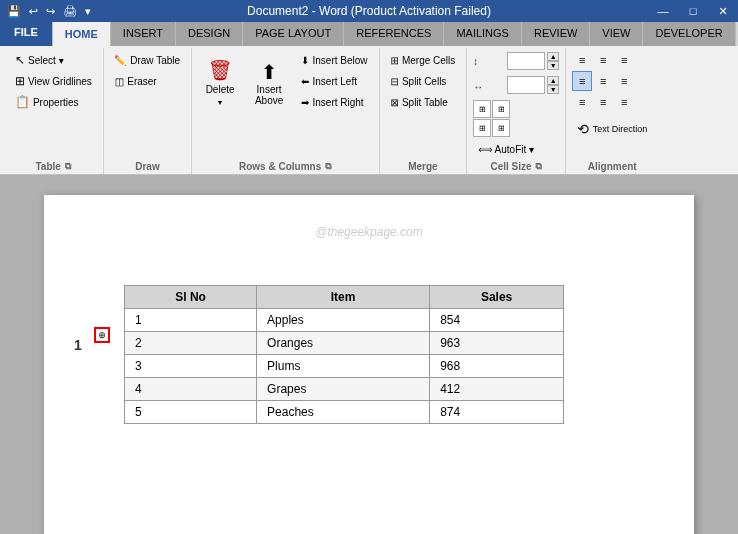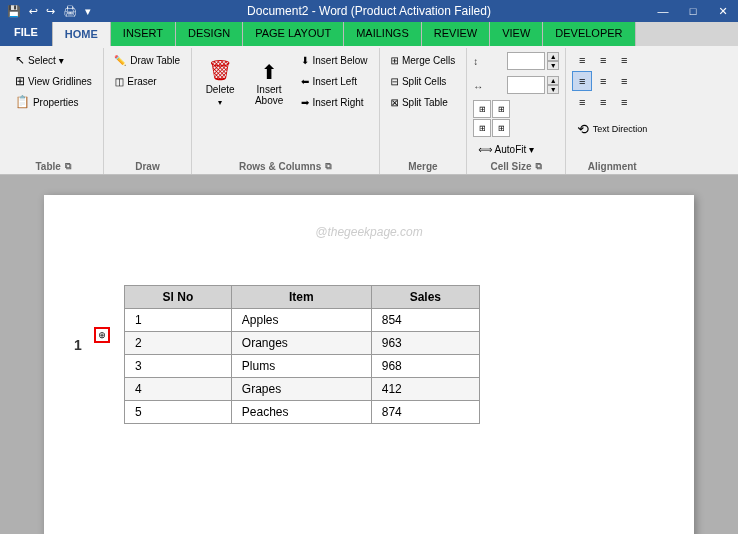--- a/index.html
+++ b/index.html
@@ -58,21 +58,21 @@
       height: 24px;
       align-items: flex-end;
     }
     .tab {
       height: 26px;
       padding: 0 12px;
       display: flex;
       align-items: center;
       font-size: 11px;
       cursor: pointer;
-      background: #22c55e;
+      background: #a3a3a3;
       border-right: 1px solid #bbb;
     }
     .tab.active {
       background: #f0f0f0;
       border-top: 2px solid #2b579a;
       font-weight: bold;
       color: #2b579a;
     }
     .tab.file {
       background: #2b579a;
@@ -248,21 +248,21 @@
       font-size: 12px;
       white-space: nowrap;
       font-style: italic;
     }
 
     
     .word-table {
       border-collapse: collapse;
       margin-top: 60px;
       margin-left: 30px;
-      width: 356px;
+      width: 440px;
     }
     .word-table th, .word-table td {
       border: 1px solid #999;
       padding: 4px 10px;
       font-size: 12px;
     }
     .word-table th {
       background: #d4d4d4;
       font-weight: bold;
     }
@@ -291,20 +291,21 @@
     <div class="title-btn close">✕</div>
   </div>
 </div>
 
 <div class="tab-bar">
   <div class="tab file">FILE</div>
   <div class="tab active">HOME</div>
   <div class="tab">INSERT</div>
   <div class="tab">DESIGN</div>
   <div class="tab">PAGE LAYOUT</div>
+  <div class="tab">REFERENCES</div>
   <div class="tab">MAILINGS</div>
   <div class="tab">REVIEW</div>
   <div class="tab">VIEW</div>
   <div class="tab">DEVELOPER</div>
 </div>
 
 <div class="ribbon-body">
 
   <div class="ribbon-group">
     <div class="ribbon-group-content">

